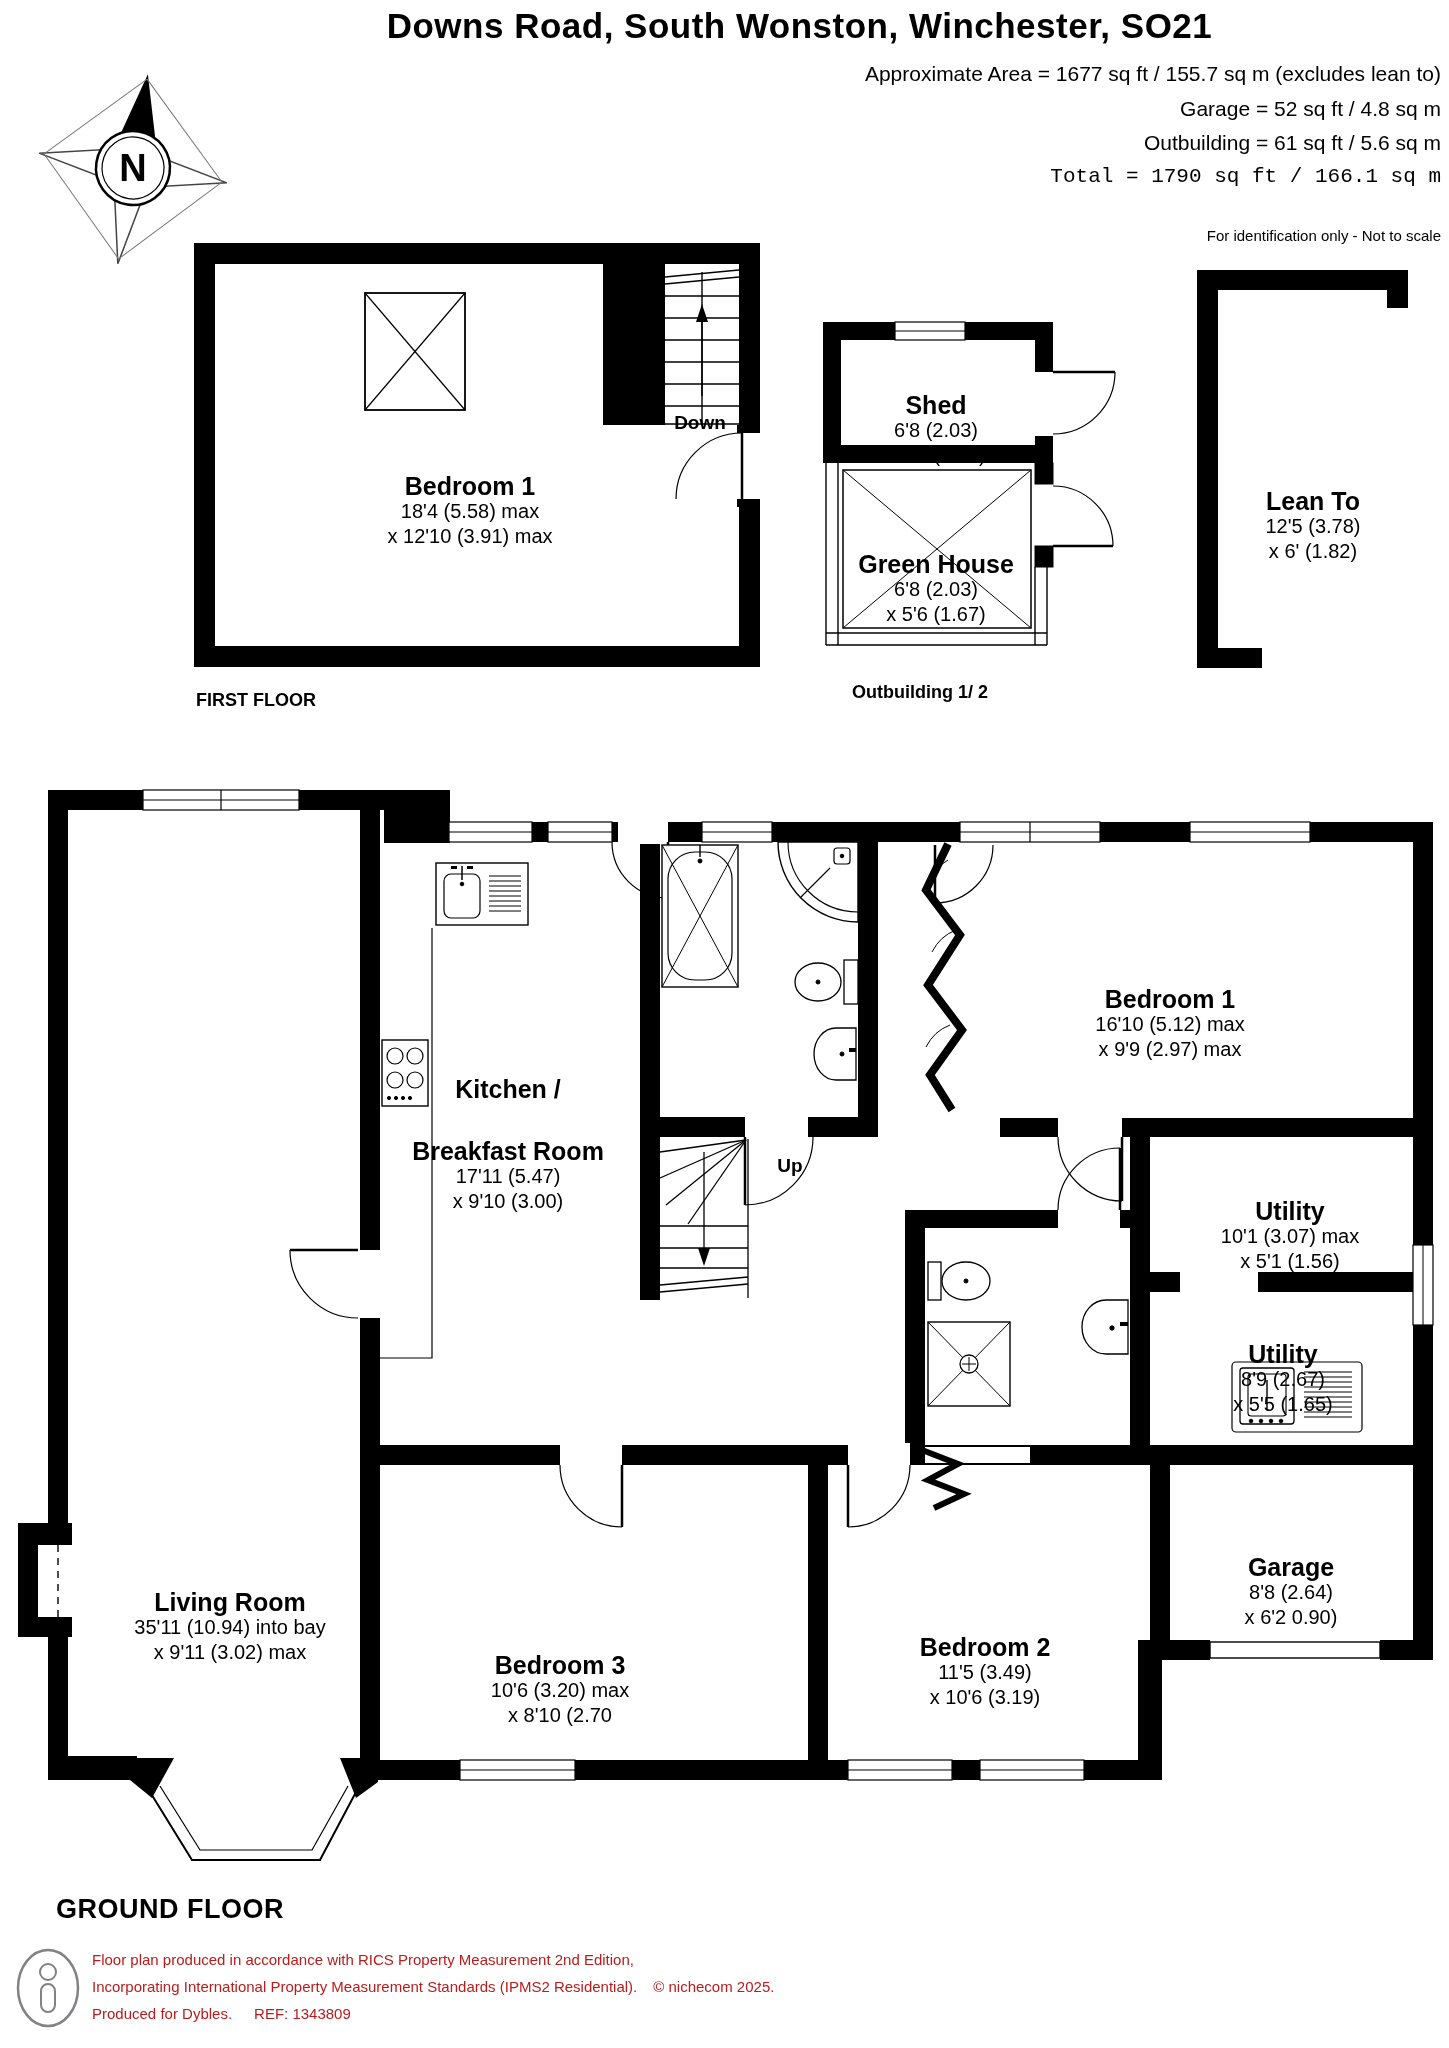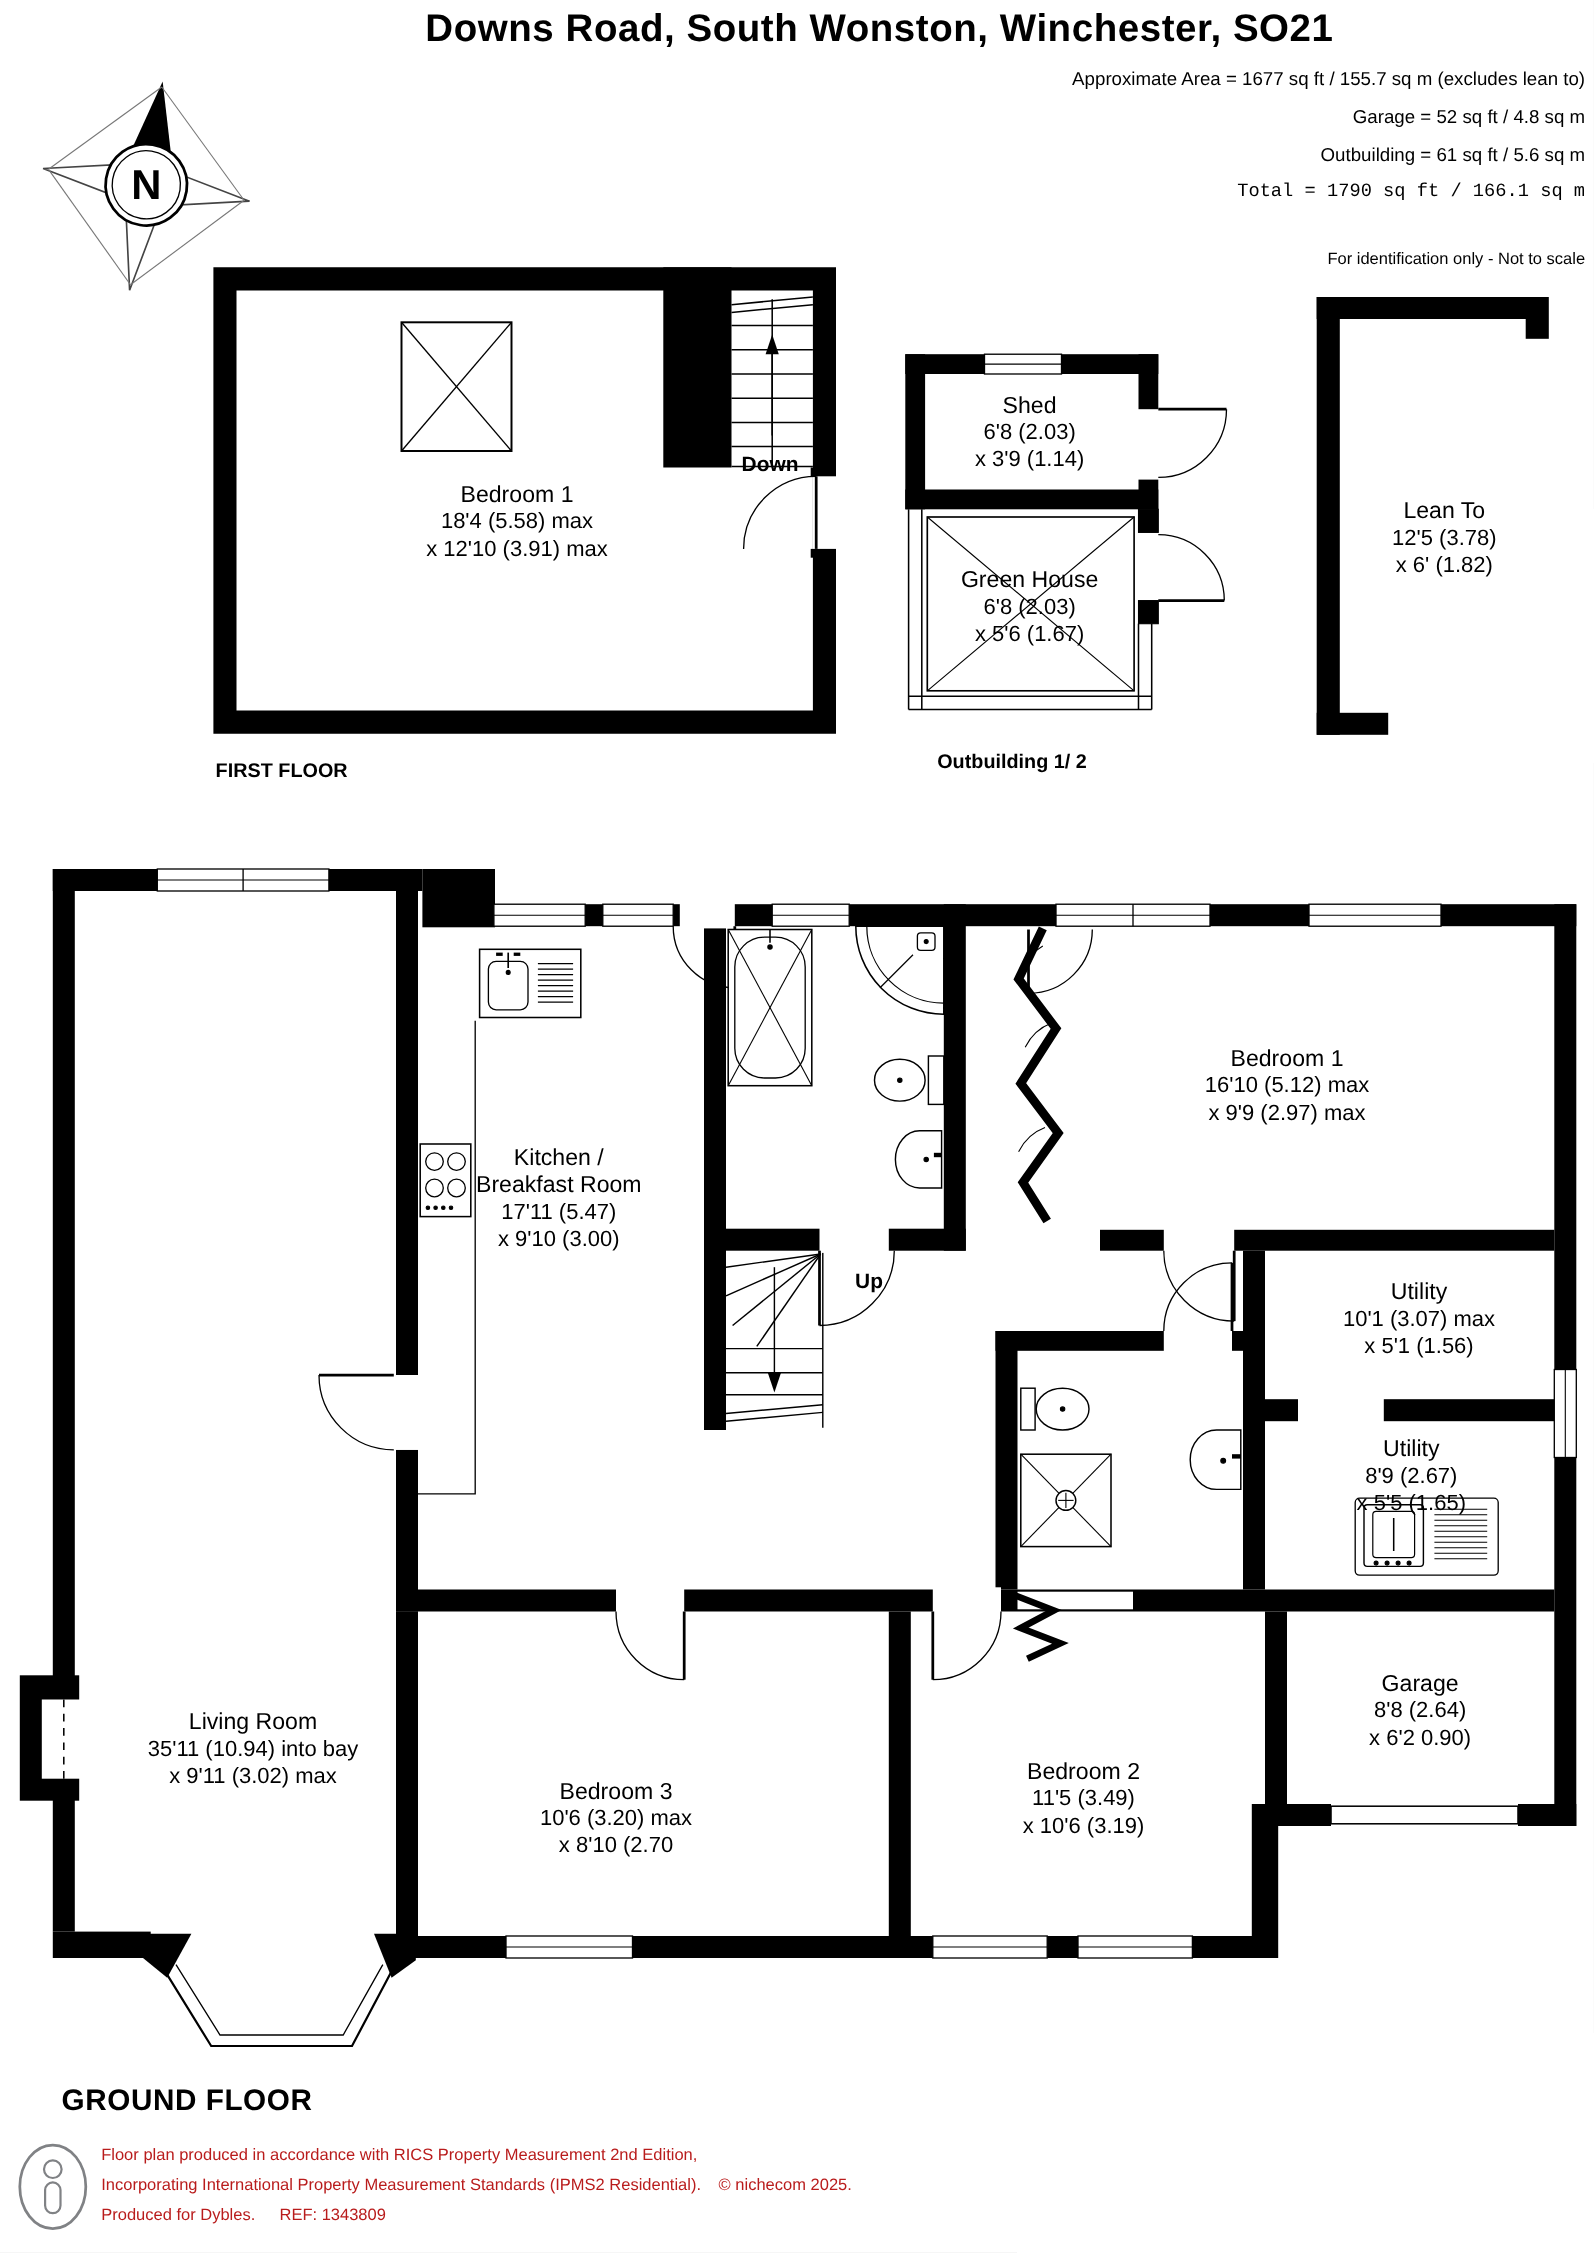--- a/index.html
+++ b/index.html
@@ -1,25 +1,25 @@
 <!DOCTYPE html>
 <html><head>
 <meta charset="utf-8">
 <style>
   html,body{margin:0;padding:0;background:#e8e8e8;}
   .canvas{position:relative;width:1449px;height:2048px;background:#ffffff;
           font-family:"Liberation Sans",sans-serif;color:#000;overflow:hidden;margin:0 auto;}
   .plan-svg{position:absolute;left:0;top:0;width:1449px;height:2048px;}
   .page-title{position:absolute;top:6px;left:150px;width:1299px;text-align:center;
               font-size:35px;font-weight:700;letter-spacing:.5px;}
-  .area-line{position:absolute;right:8px;font-size:17px;white-space:nowrap;}
+  .area-line{position:absolute;right:8px;font-size:21px;white-space:nowrap;}
   .area-1{top:62px;} .area-2{top:97px;} .area-3{top:131px;} .area-4{top:165px;font-family:Liberation Mono, monospace;}
   .disclaimer{position:absolute;right:8px;top:227px;font-size:15px;}
   .lbl{position:absolute;transform:translateX(-50%);text-align:center;white-space:nowrap;}
-  .lbl .nm{display:block;font-weight:400;font-size:21px;line-height:25px;}
+  .lbl .nm{display:block;font-weight:700;font-size:25px;line-height:25px;margin-top:37px;}
   .lbl .dm{display:block;font-size:20px;line-height:25px;}
   .stair-lbl{position:absolute;transform:translateX(-50%);font-weight:700;font-size:19px;white-space:nowrap;}
   .floor-lbl{position:absolute;font-weight:700;font-size:18px;white-space:nowrap;}
   .floor-lbl.center{transform:translateX(-50%);}
   .ground-lbl{position:absolute;left:56px;top:1894px;font-weight:700;font-size:27px;letter-spacing:.5px;}
   .footer{position:absolute;left:92px;top:1946px;font-size:15px;line-height:27px;color:#b91c1c;}
   .footer .cpy{margin-left:16px;}
   .footer .ref{margin-left:22px;}
 </style>
 </head>

